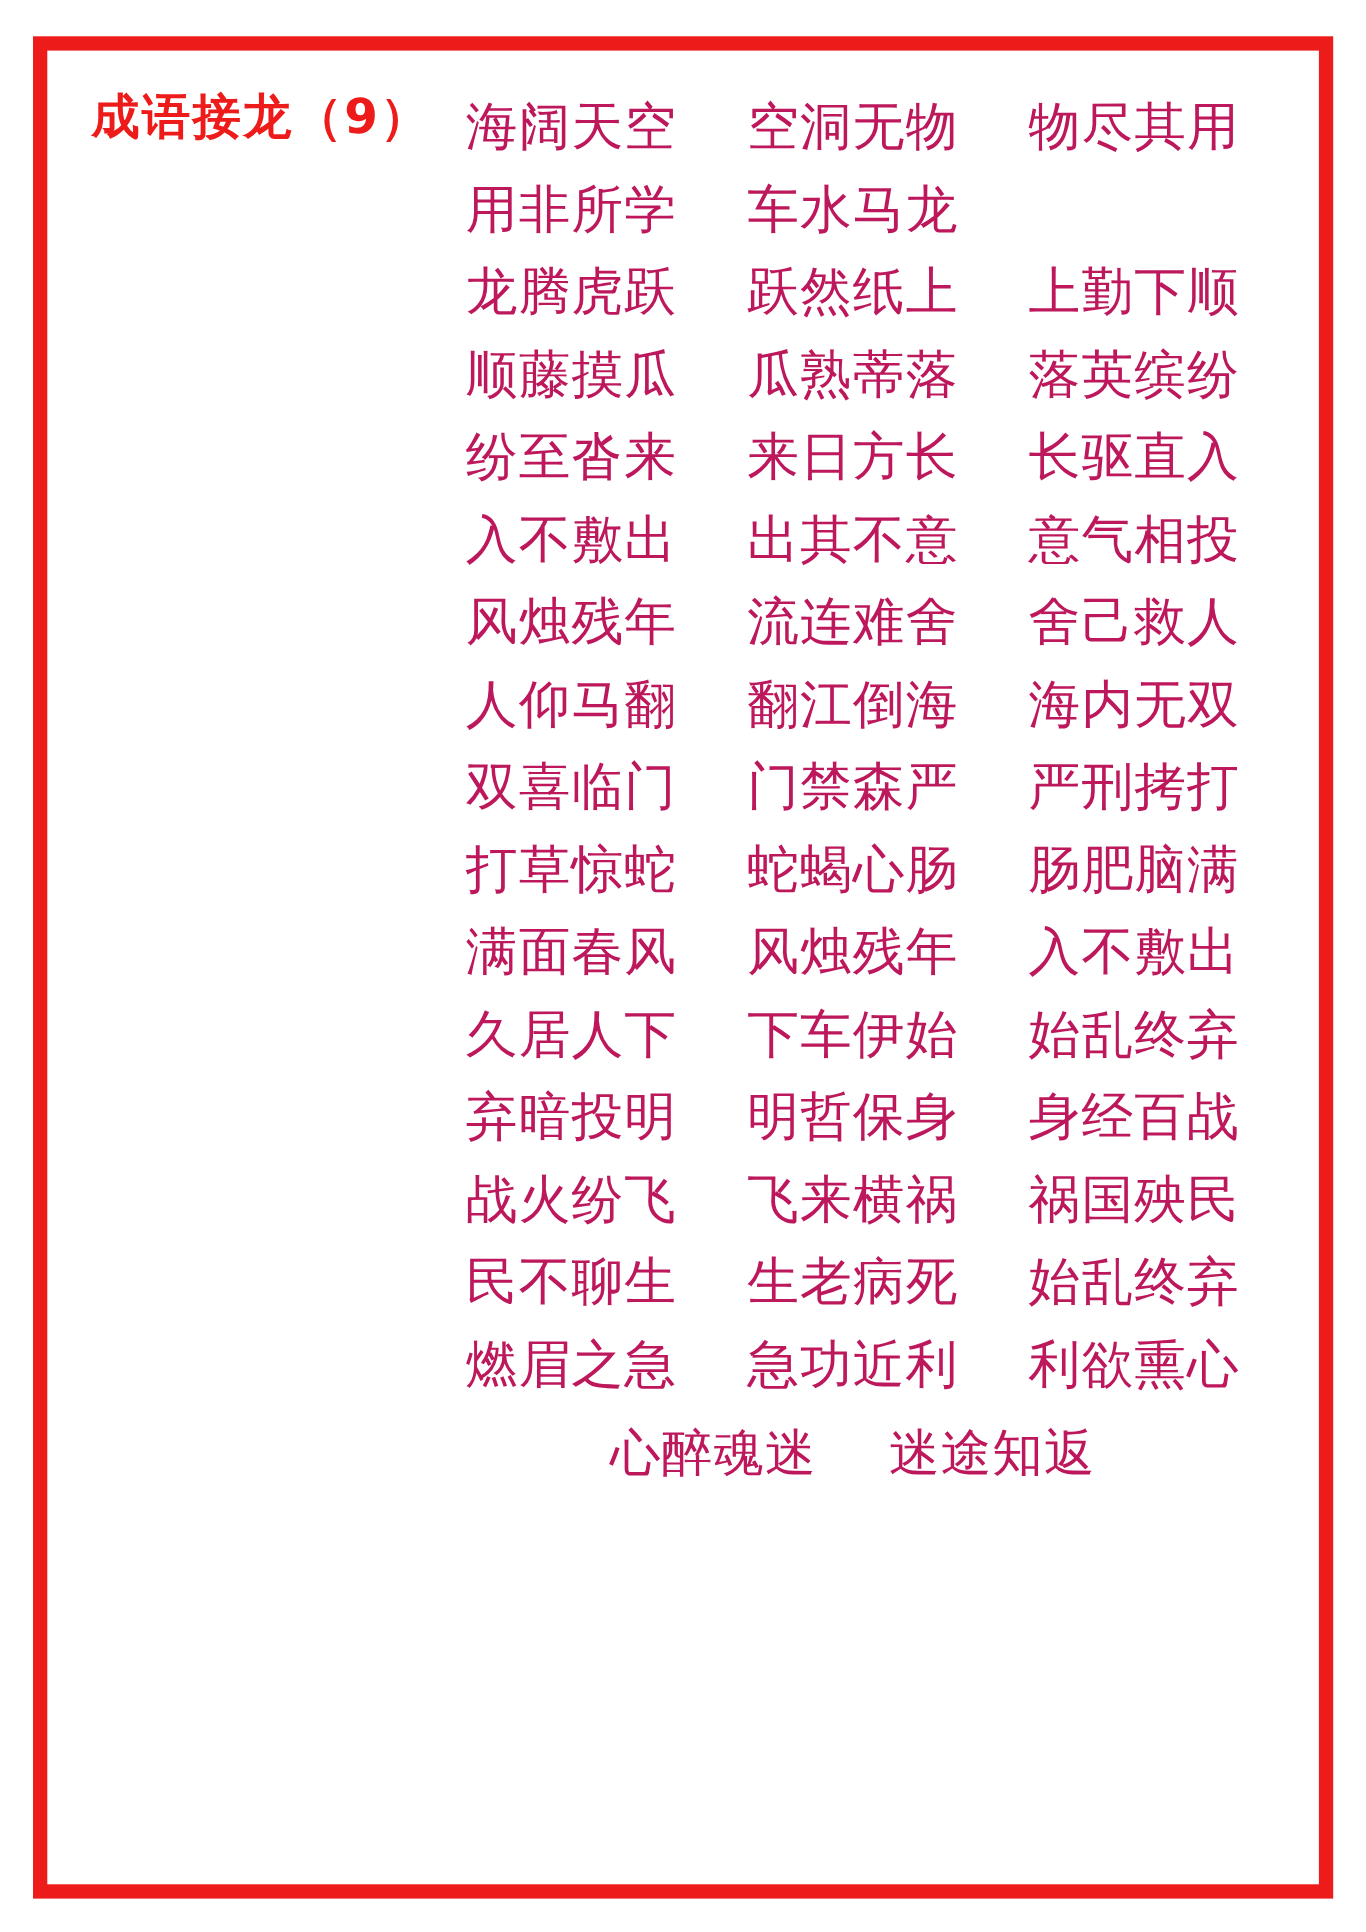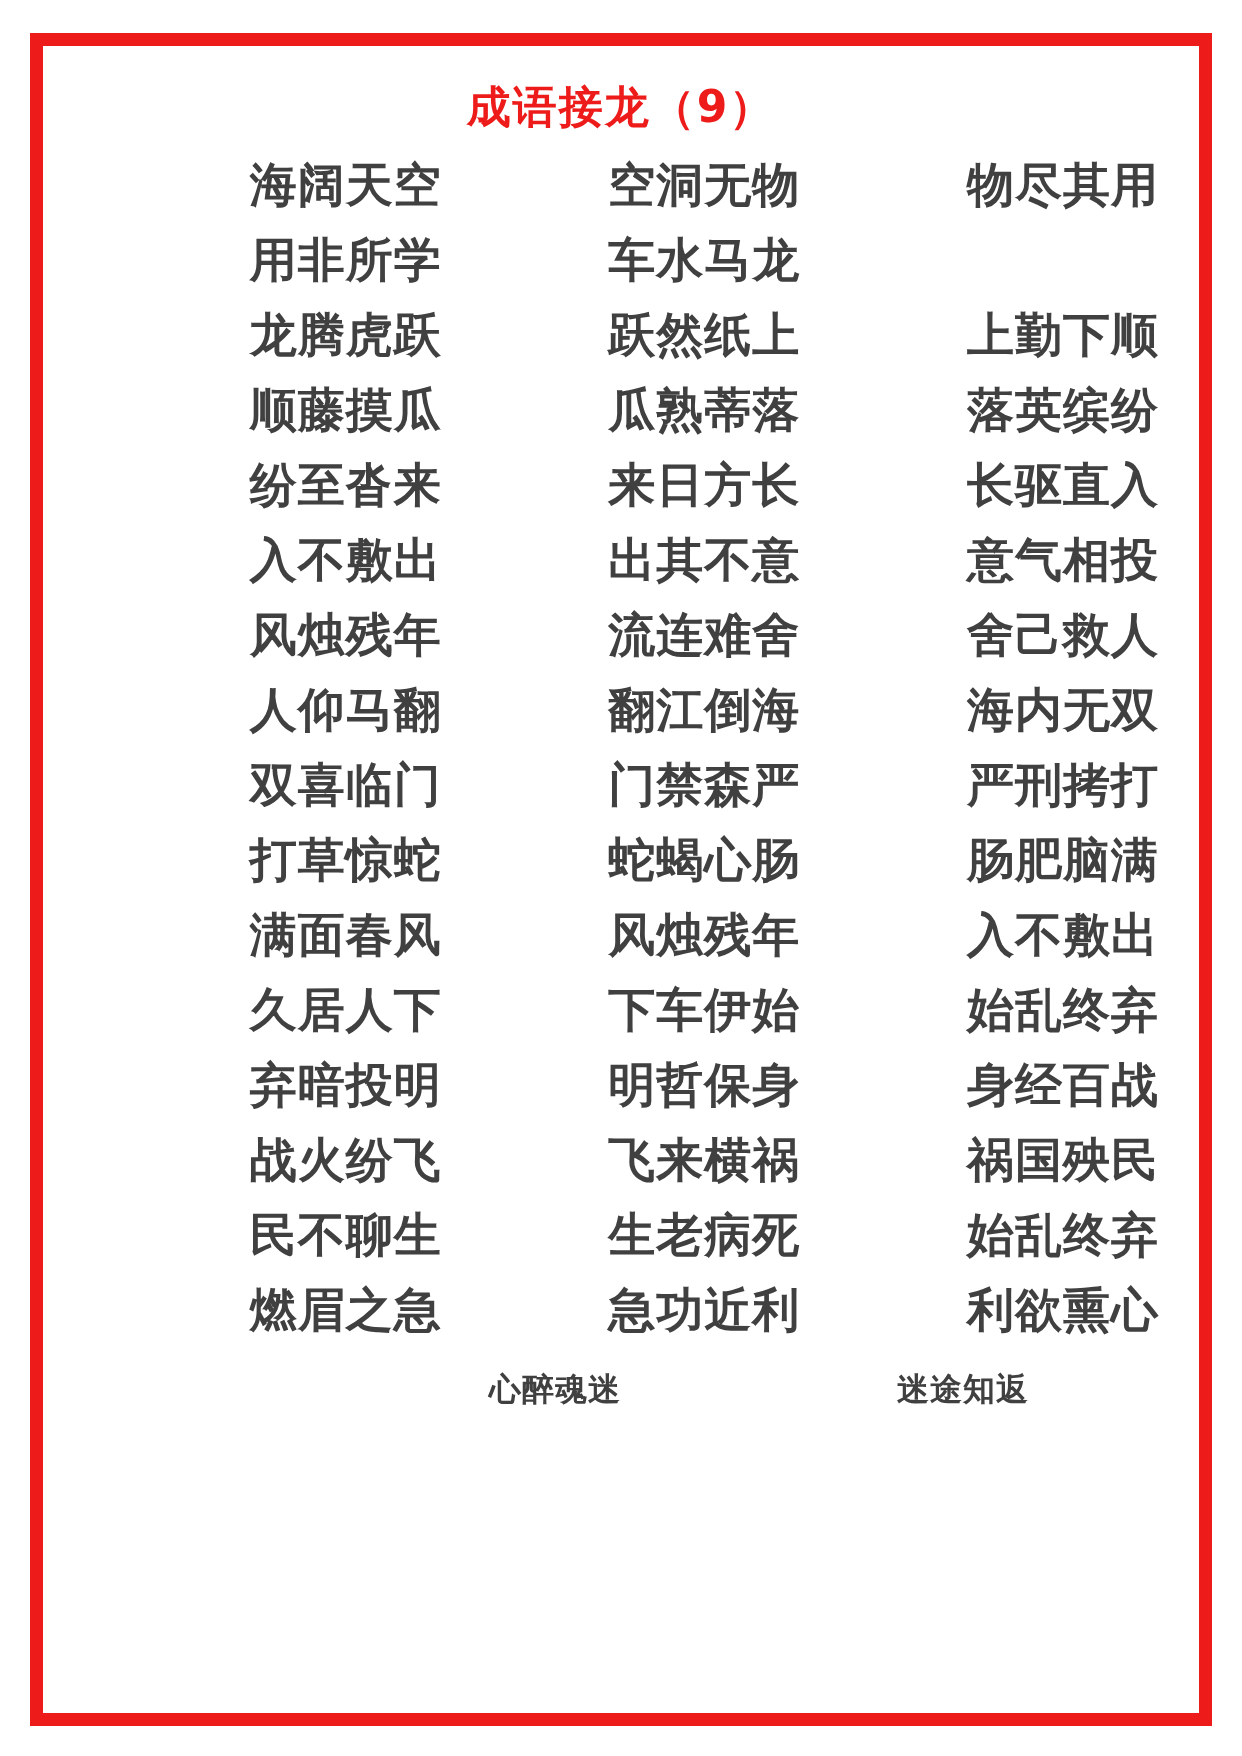--- a/index.html
+++ b/index.html
@@ -22,21 +22,21 @@
     background: #ffffff;
   }
   .frame {
     box-sizing: border-box;
     width: 100%;
     height: 100%;
     border: 13px solid #ee1b1b;
     background: #ffffff;
     padding: 28px 40px 30px 40px;
     display: flex;
-    flex-direction: column;
+    flex-direction: row;
   }
   .title {
     text-align: center;
     color: #ee1b1b;
     font-size: 44px;
     font-weight: 700;
     letter-spacing: 2px;
     line-height: 1.15;
     margin: 8px 0 10px 0;
   }
@@ -52,30 +52,30 @@
     grid-template-columns: 1fr 1fr 1fr;
     align-items: center;
     height: 75px;
   }
   .row.tail {
     grid-template-columns: 1fr 1fr;
     padding: 0 130px;
     height: 84px;
   }
   .cell {
-    color: #404040;
+    color: #be185d;
     font-size: 47px;
-    font-weight: 700;
-    text-align: right;
+    font-weight: 400;
+    text-align: center;
     letter-spacing: 1px;
     line-height: 1;
     white-space: nowrap;
   }
   .row.tail .cell {
-    font-size: 32px;
+    font-size: 46px;
   }
 </style>
 </head>
 <body>
 
 <div class="page">
   <div class="frame">
 
     <div class="title">成语接龙（9）</div>
 

